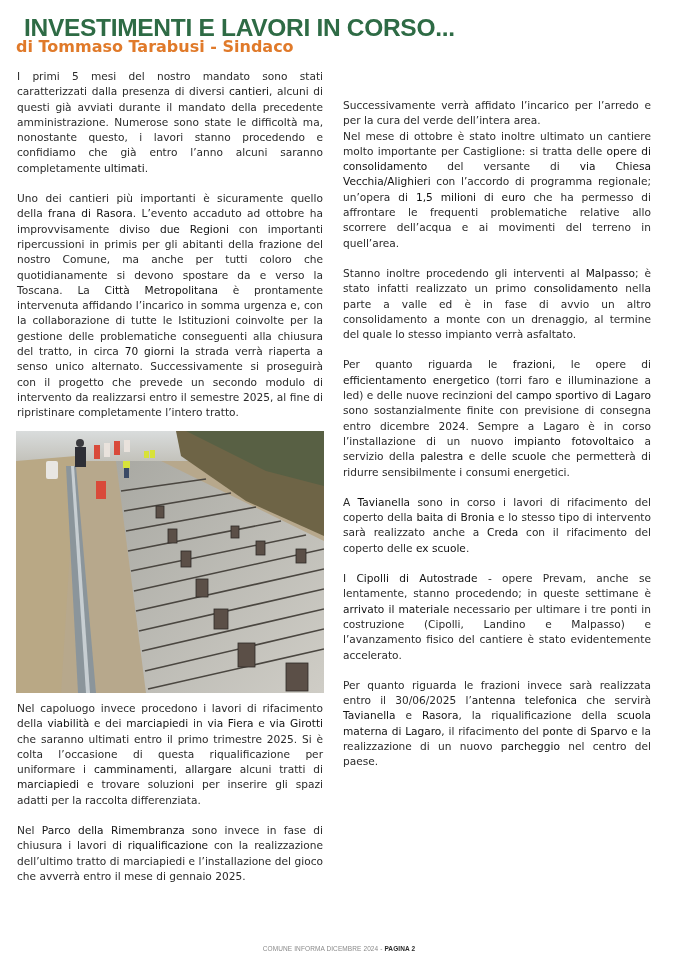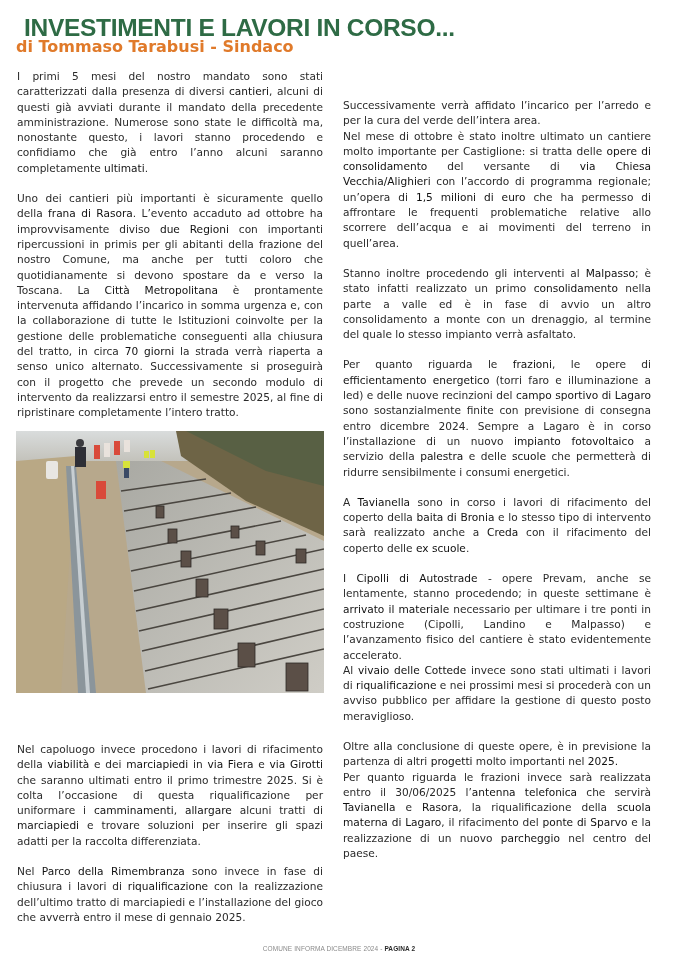--- a/index.html
+++ b/index.html
@@ -3,21 +3,21 @@
 <meta charset="utf-8">
 <style>
   html, body { margin: 0; padding: 0; background: #ffffff; }
   body { width: 678px; height: 960px; position: relative; overflow: hidden; font-family: "DejaVu Sans", sans-serif; color: #2a2a2a; }
   .title { position: absolute; left: 16px; top: 6px; margin: 8px; font-family: "Liberation Sans", sans-serif; font-weight: 700; font-size: 24.5px; letter-spacing: -0.3px; color: #2e6b45; white-space: nowrap; }
   .subtitle { position: absolute; left: 16px; top: 37px; margin: 0; font-family: "DejaVu Sans", sans-serif; font-weight: 700; font-size: 16px; color: #e07a2a; white-space: nowrap; }
   .col { position: absolute; font-size: 10.6px; line-height: 15.3px; text-align: justify; color: #2a2a2a; }
   .col p { margin: 0; }
   .col b { font-weight: 400; color: #111; }
   .col-left-top { left: 17px; top: 69px; width: 306px; }
-  .col-left-bottom { left: 17px; top: 742px; width: 306px; }
+  .col-left-bottom { left: 17px; top: 701px; width: 306px; }
   .col-right { left: 343px; top: 68px; width: 308px; margin-top: 30px; }
   .gap { height: 15px; }
   .photo { position: absolute; left: 16px; top: 431px; width: 308px; height: 262px; overflow: hidden; background: #b8ab92; }
   .photo svg { display: block; width: 100%; height: 100%; }
   .footer { position: absolute; left: 0; right: 0; top: 945px; text-align: center; font-family: "Liberation Sans", sans-serif; font-size: 6.5px; color: #8a8a8a; letter-spacing: 0.1px; }
   .footer b { color: #2a2a2a; font-weight: 700; }
 </style>
 </head>
 <body>
 
@@ -112,21 +112,19 @@
     <p><span>Successivamente verrà affidato l’incarico per l’arredo e per la cura del verde dell’intera area.</span></p>
     <p><span>Nel mese di ottobre è stato inoltre ultimato un cantiere molto importante per Castiglione: si tratta delle </span><b>opere di consolidamento</b><span> del versante di </span><b>via Chiesa Vecchia/Alighieri</b><span> con l’accordo di programma regionale; un’opera di </span><b>1,5 milioni di euro</b><span> che ha permesso di affrontare le frequenti problematiche relative allo scorrere dell’acqua e ai movimenti del terreno in quell’area.</span></p>
     <div class="gap"></div>
     <p><span>Stanno inoltre procedendo gli interventi al </span><b>Malpasso</b><span>; è stato infatti realizzato un primo </span><b>consolidamento</b><span> nella parte a valle ed è in fase di avvio un altro consolidamento a monte con un drenaggio, al termine del quale lo stesso impianto verrà asfaltato.</span></p>
     <div class="gap"></div>
     <p><span>Per quanto riguarda le </span><b>frazioni</b><span>, le opere di </span><b>efficientamento energetico</b><span> (torri faro e illuminazione a led) e delle nuove recinzioni del </span><b>campo sportivo di Lagaro</b><span> sono sostanzialmente finite con previsione di consegna entro dicembre 2024. Sempre a Lagaro è in corso l’installazione di un nuovo </span><b>impianto fotovoltaico</b><span> a servizio della </span><b>palestra</b><span> e delle </span><b>scuole</b><span> che permetterà di ridurre sensibilmente i consumi energetici.</span></p>
     <div class="gap"></div>
     <p><span>A </span><b>Tavianella</b><span> sono in corso i lavori di rifacimento del coperto della </span><b>baita di Bronia</b><span> e lo stesso tipo di intervento sarà realizzato anche a </span><b>Creda</b><span> con il rifacimento del coperto delle </span><b>ex scuole</b><span>.</span></p>
     <div class="gap"></div>
     <p><span>I </span><b>Cipolli di Autostrade</b><span> - opere Prevam, anche se lentamente, stanno procedendo; in queste settimane è </span><b>arrivato il materiale</b><span> necessario per ultimare i tre ponti in costruzione (Cipolli, Landino e Malpasso) e l’avanzamento fisico del cantiere è stato evidentemente accelerato.</span></p>
-    <p><span>Al </span><b>vivaio delle Cottede</b><span> invece sono stati ultimati i lavori di </span><b>riqualificazione</b><span> e nei prossimi mesi si procederà con un avviso pubblico per affidare la gestione di questo posto meraviglioso.</span></p>
     <div class="gap"></div>
-    <p><span>Oltre alla conclusione di queste opere, è in previsione la partenza di altri </span><b>progetti</b><span> molto importanti nel </span><b>2025.</b></p>
     <p><span> Per quanto riguarda le frazioni invece sarà realizzata entro il 30/06/2025 l’</span><b>antenna telefonica</b><span> che servirà </span><b>Tavianella</b><span> e </span><b>Rasora</b><span>, la riqualificazione della </span><b>scuola materna di Lagaro</b><span>, il rifacimento del </span><b>ponte di Sparvo</b><span> e la realizzazione di un nuovo </span><b>parcheggio</b><span> nel centro del paese.</span></p>
   </div>
 
 <div class="footer">
   <span>COMUNE INFORMA DICEMBRE 2024 - </span><b>PAGINA 2</b>
 </div>
 
 </body></html>

